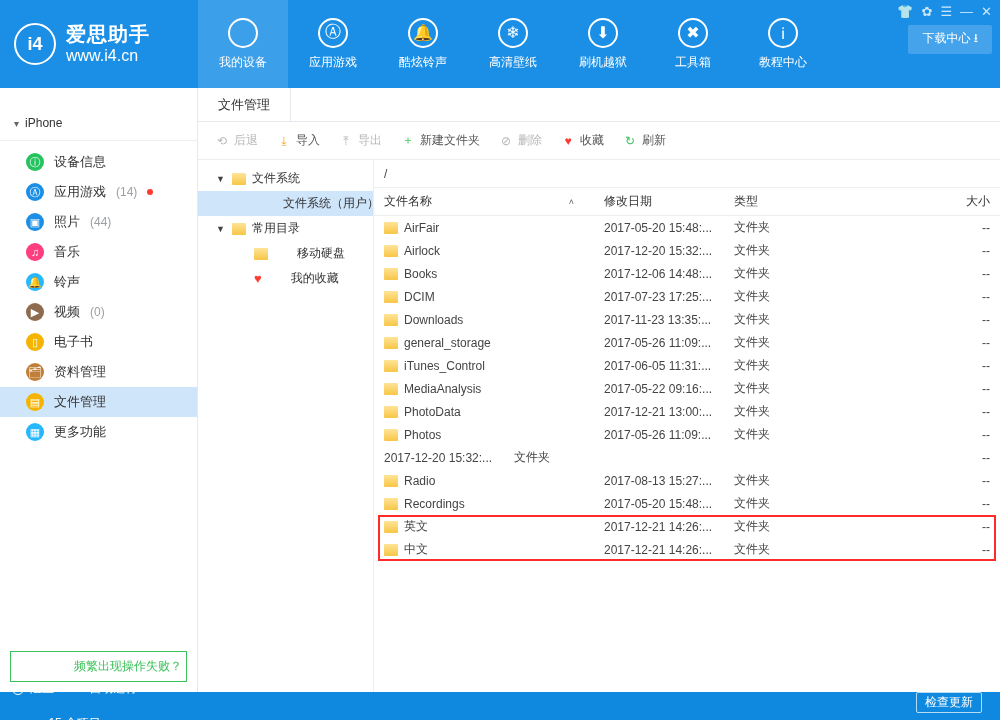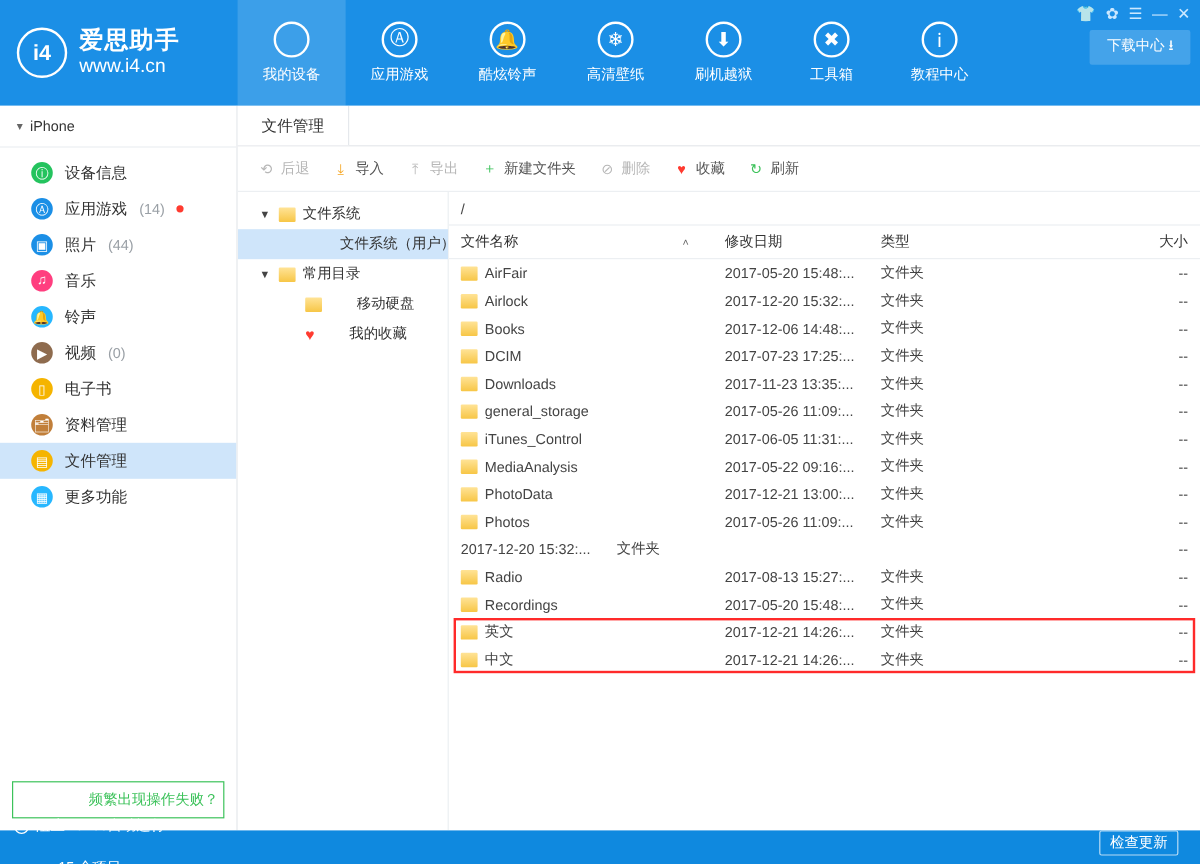--- a/index.html
+++ b/index.html
@@ -19,21 +19,21 @@
 .nav .nav-item .nav-icon { width: 30px; height: 30px; border: 2px solid #fff; border-radius: 50%; display: flex; align-items: center; justify-content: center; font-size: 16px; }
 
 .header-right { position: absolute; right: 8px; top: 4px; display: flex; flex-direction: column; align-items: flex-end; gap: 6px; }
 .sys-btns { display: flex; gap: 8px; color: #cce8ff; font-size: 13px; }
 .sys-btns span { cursor: pointer; }
 .download-center { background: rgba(255,255,255,.18); padding: 4px 14px; font-size: 12px; border-radius: 2px; cursor: pointer; }
 
 
 .main { flex: 1; display: flex; overflow: hidden; }
 .sidebar { width: 198px; border-right: 1px solid #e5e8ec; display: flex; flex-direction: column; }
-.device-label { padding: 10px 14px; font-size: 12px; color: #333; display: flex; align-items: center; gap: 6px; border-bottom: 1px solid #eceff2; }
+.device-label { padding: 10px 14px; font-size: 12px; color: #333; display: flex; align-items: center; gap: 6px; border-bottom: 1px solid #eceff2; margin-top: 18px; }
 .device-label::before { content: "▾"; font-size: 10px; color: #666; }
 .side-list { flex: 1; overflow: auto; padding: 6px 0; }
 .side-item { display: flex; align-items: center; padding: 6px 14px 6px 26px; gap: 10px; font-size: 13px; color: #333; cursor: pointer; position: relative; }
 .side-item.active { background: #cfe5fa; }
 .side-item .side-icon { width: 18px; height: 18px; border-radius: 50%; display: inline-flex; align-items: center; justify-content: center; font-size: 11px; color: #fff; }
 .side-item .count { color: #9aa0a6; font-size: 12px; }
 .side-item .dot { width: 6px; height: 6px; background: #ff3b30; border-radius: 50%; display: inline-block; }
 .banner { margin: 10px; border: 1px solid #3cc25a; color: #3cc25a; text-align: right; padding: 6px 4px; font-size: 12px; cursor: pointer; }
 
 

